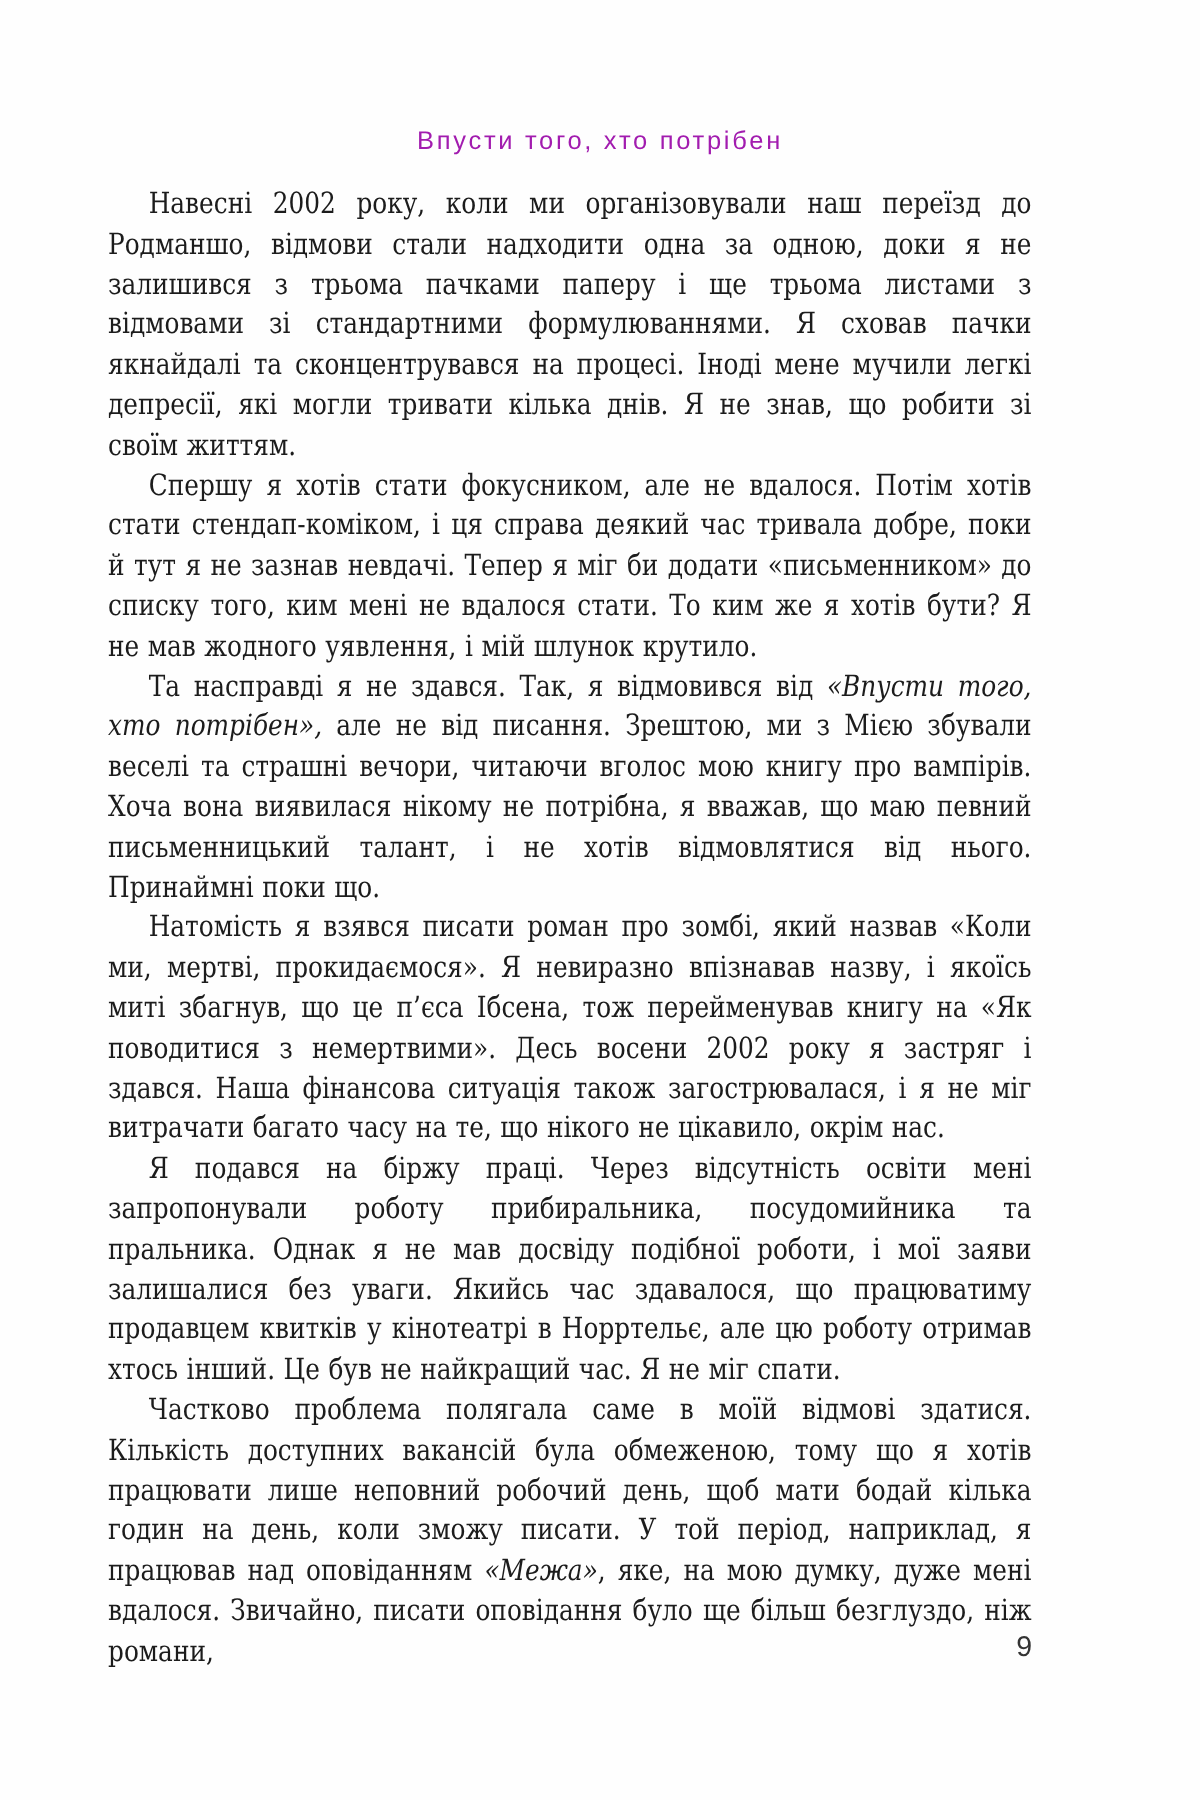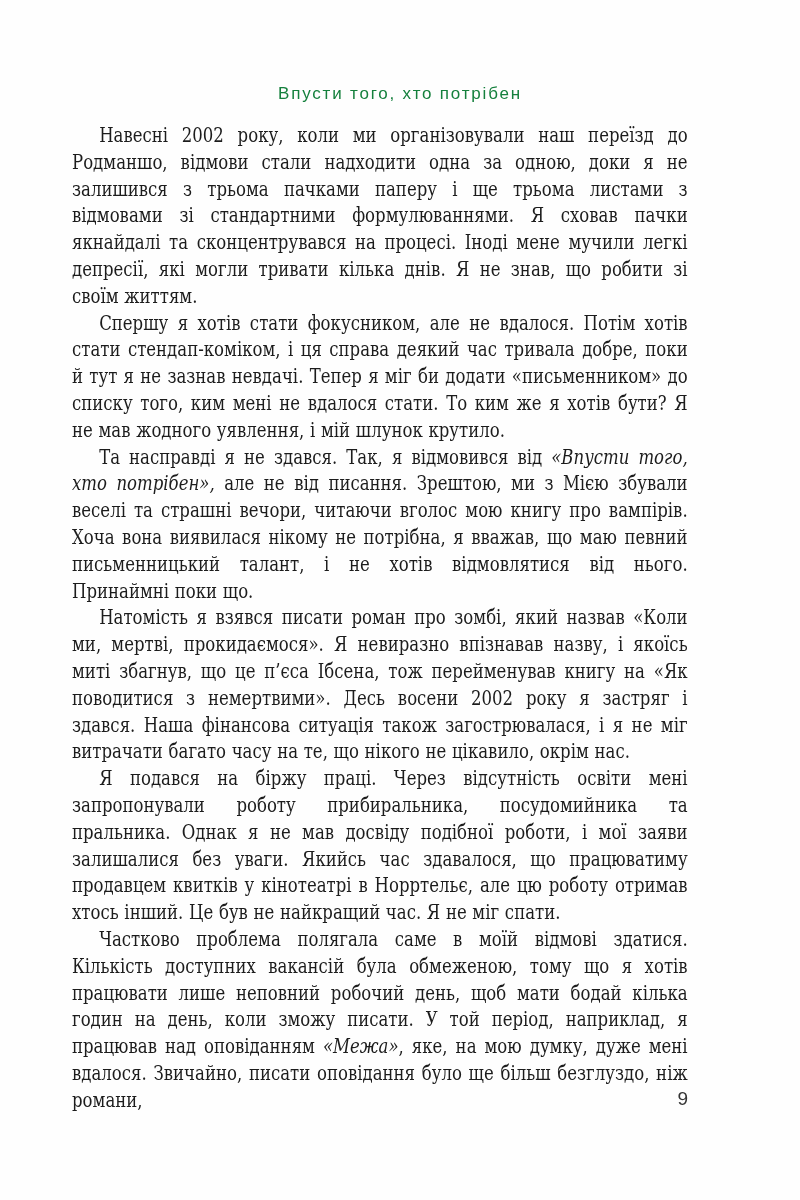--- a/index.html
+++ b/index.html
@@ -22,21 +22,21 @@
   }
   .running-header {
     position: absolute;
     top: 84px;
     left: 0;
     width: 100%;
     text-align: center;
     font-family: "Liberation Sans", "DejaVu Sans", sans-serif;
     font-size: 17px;
     font-weight: 400;
-    color: #15803d;
+    color: #a21caf;
     letter-spacing: 1.8px;
     white-space: nowrap;
   }
   
   .text-block {
     position: absolute;
     left: 72px;
     top: 123px;
     width: 726px;             
     transform: scaleX(0.848);

